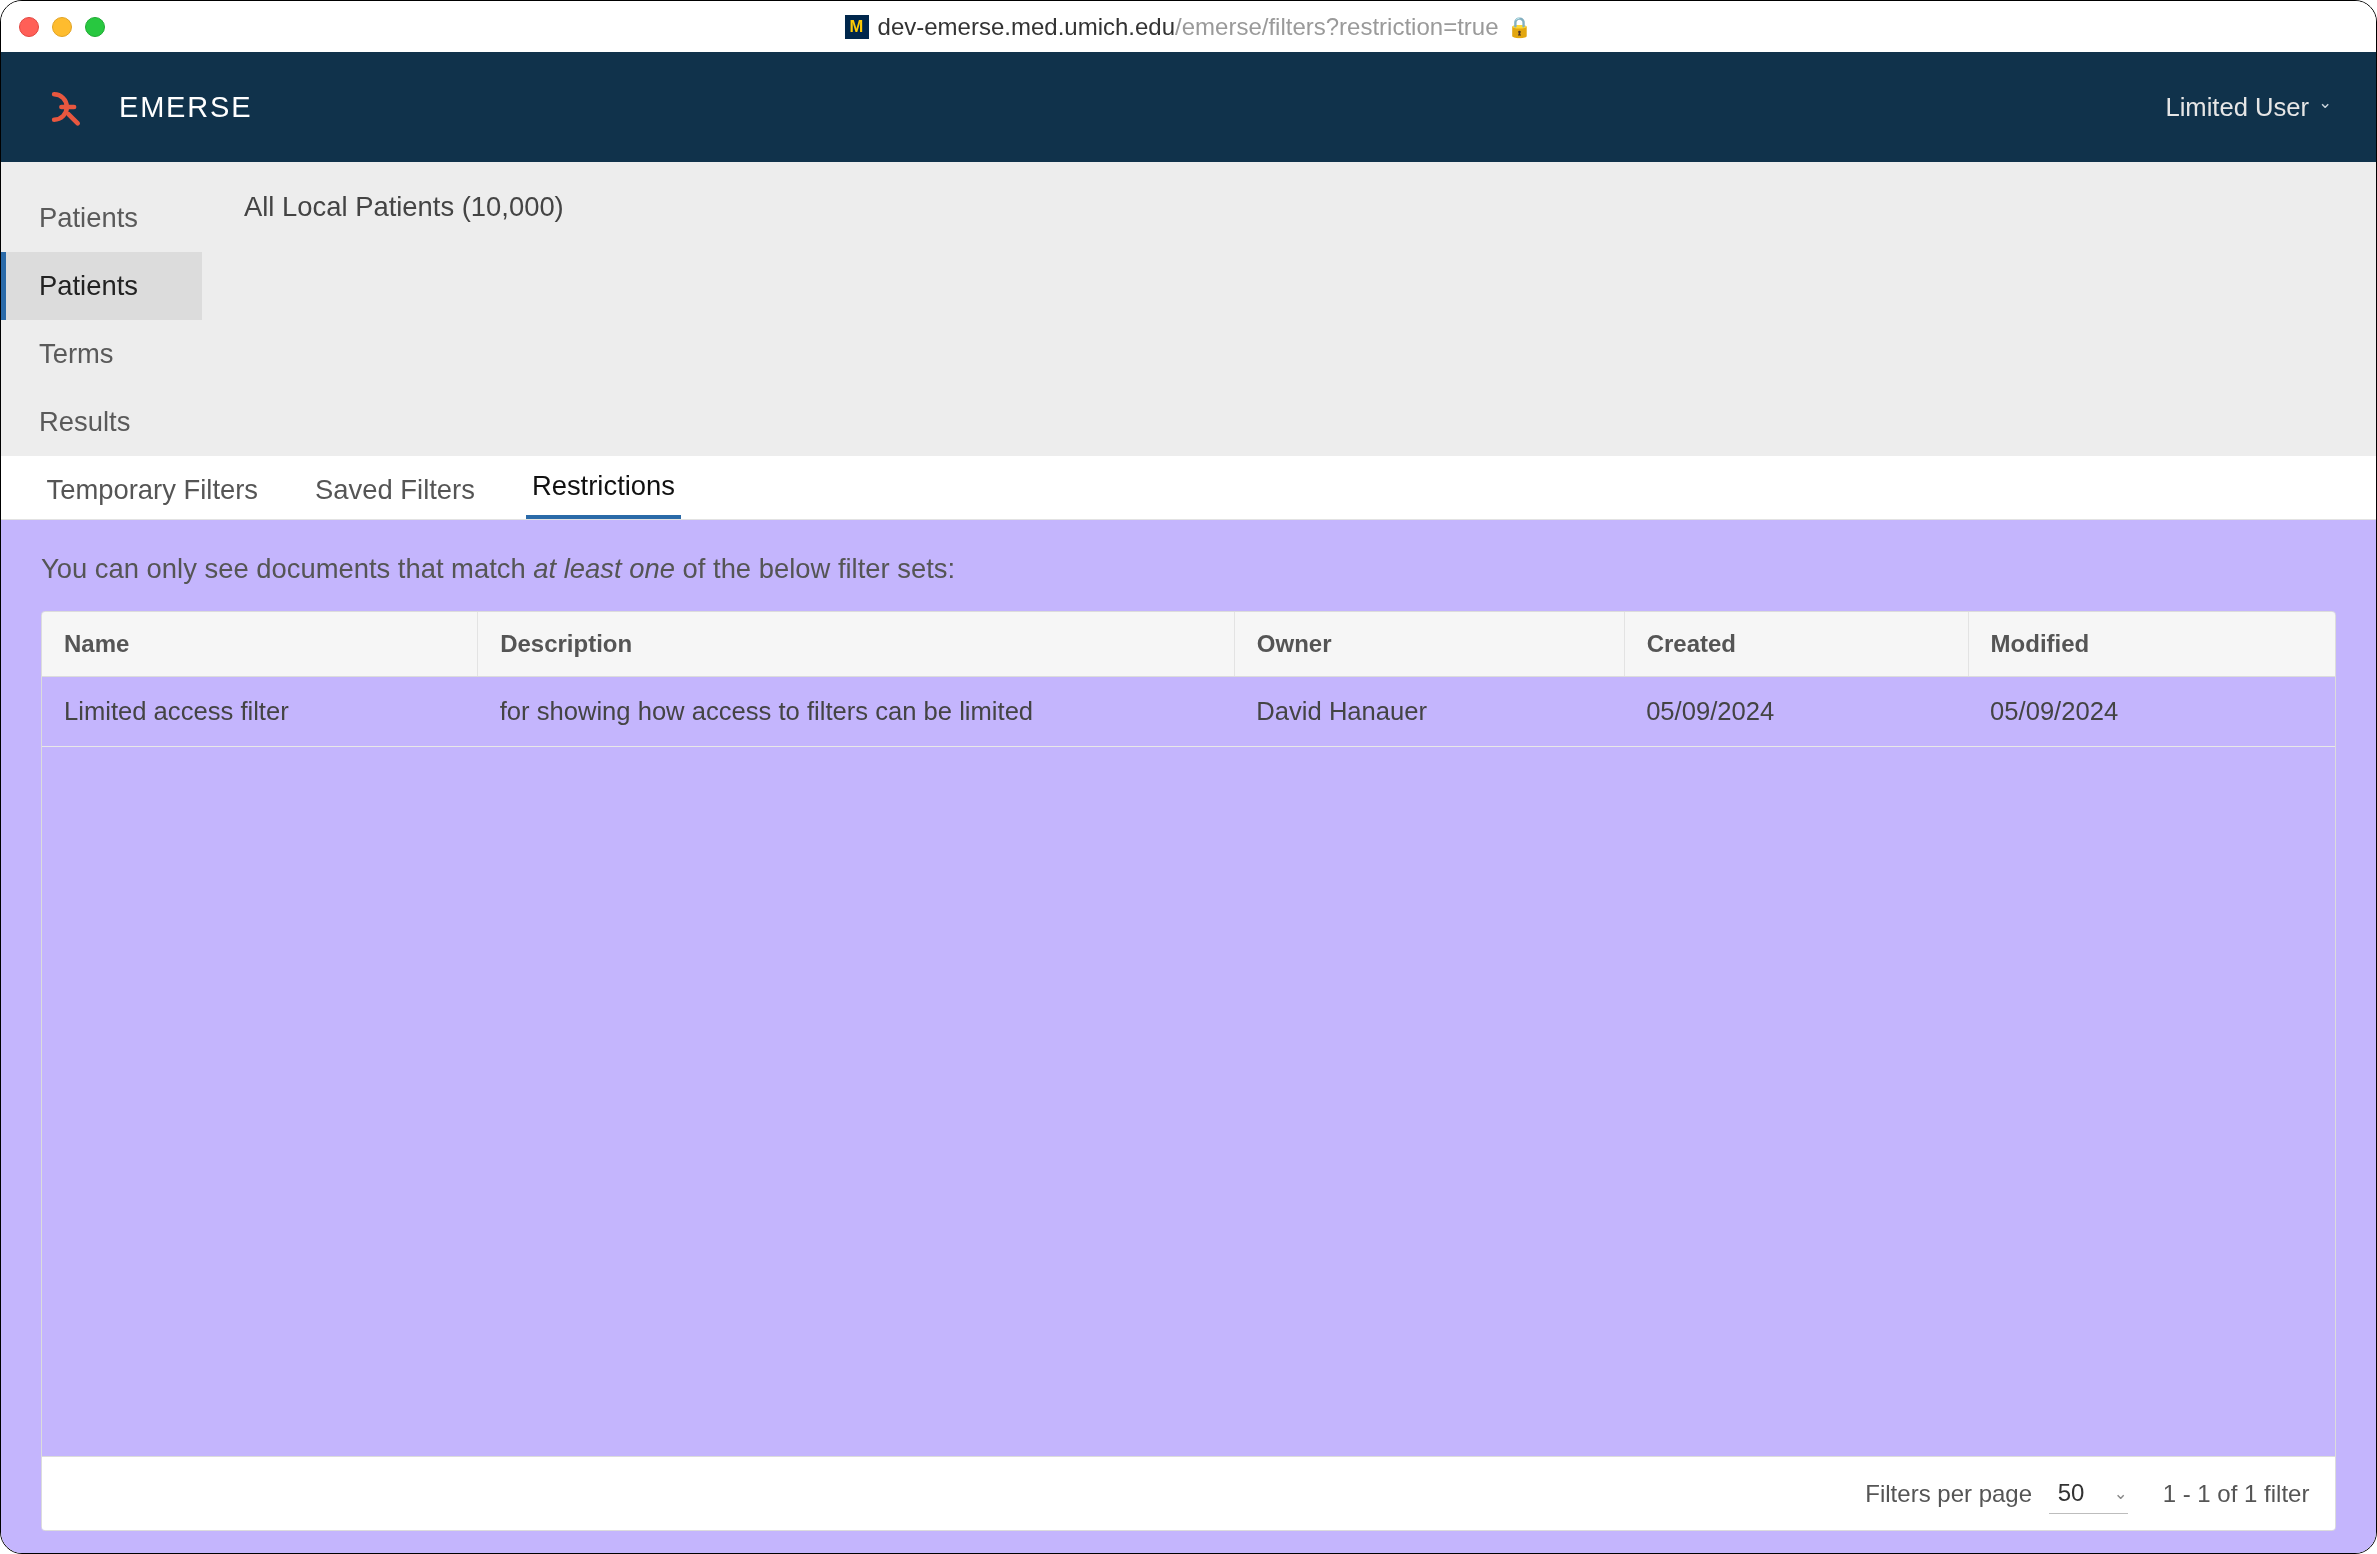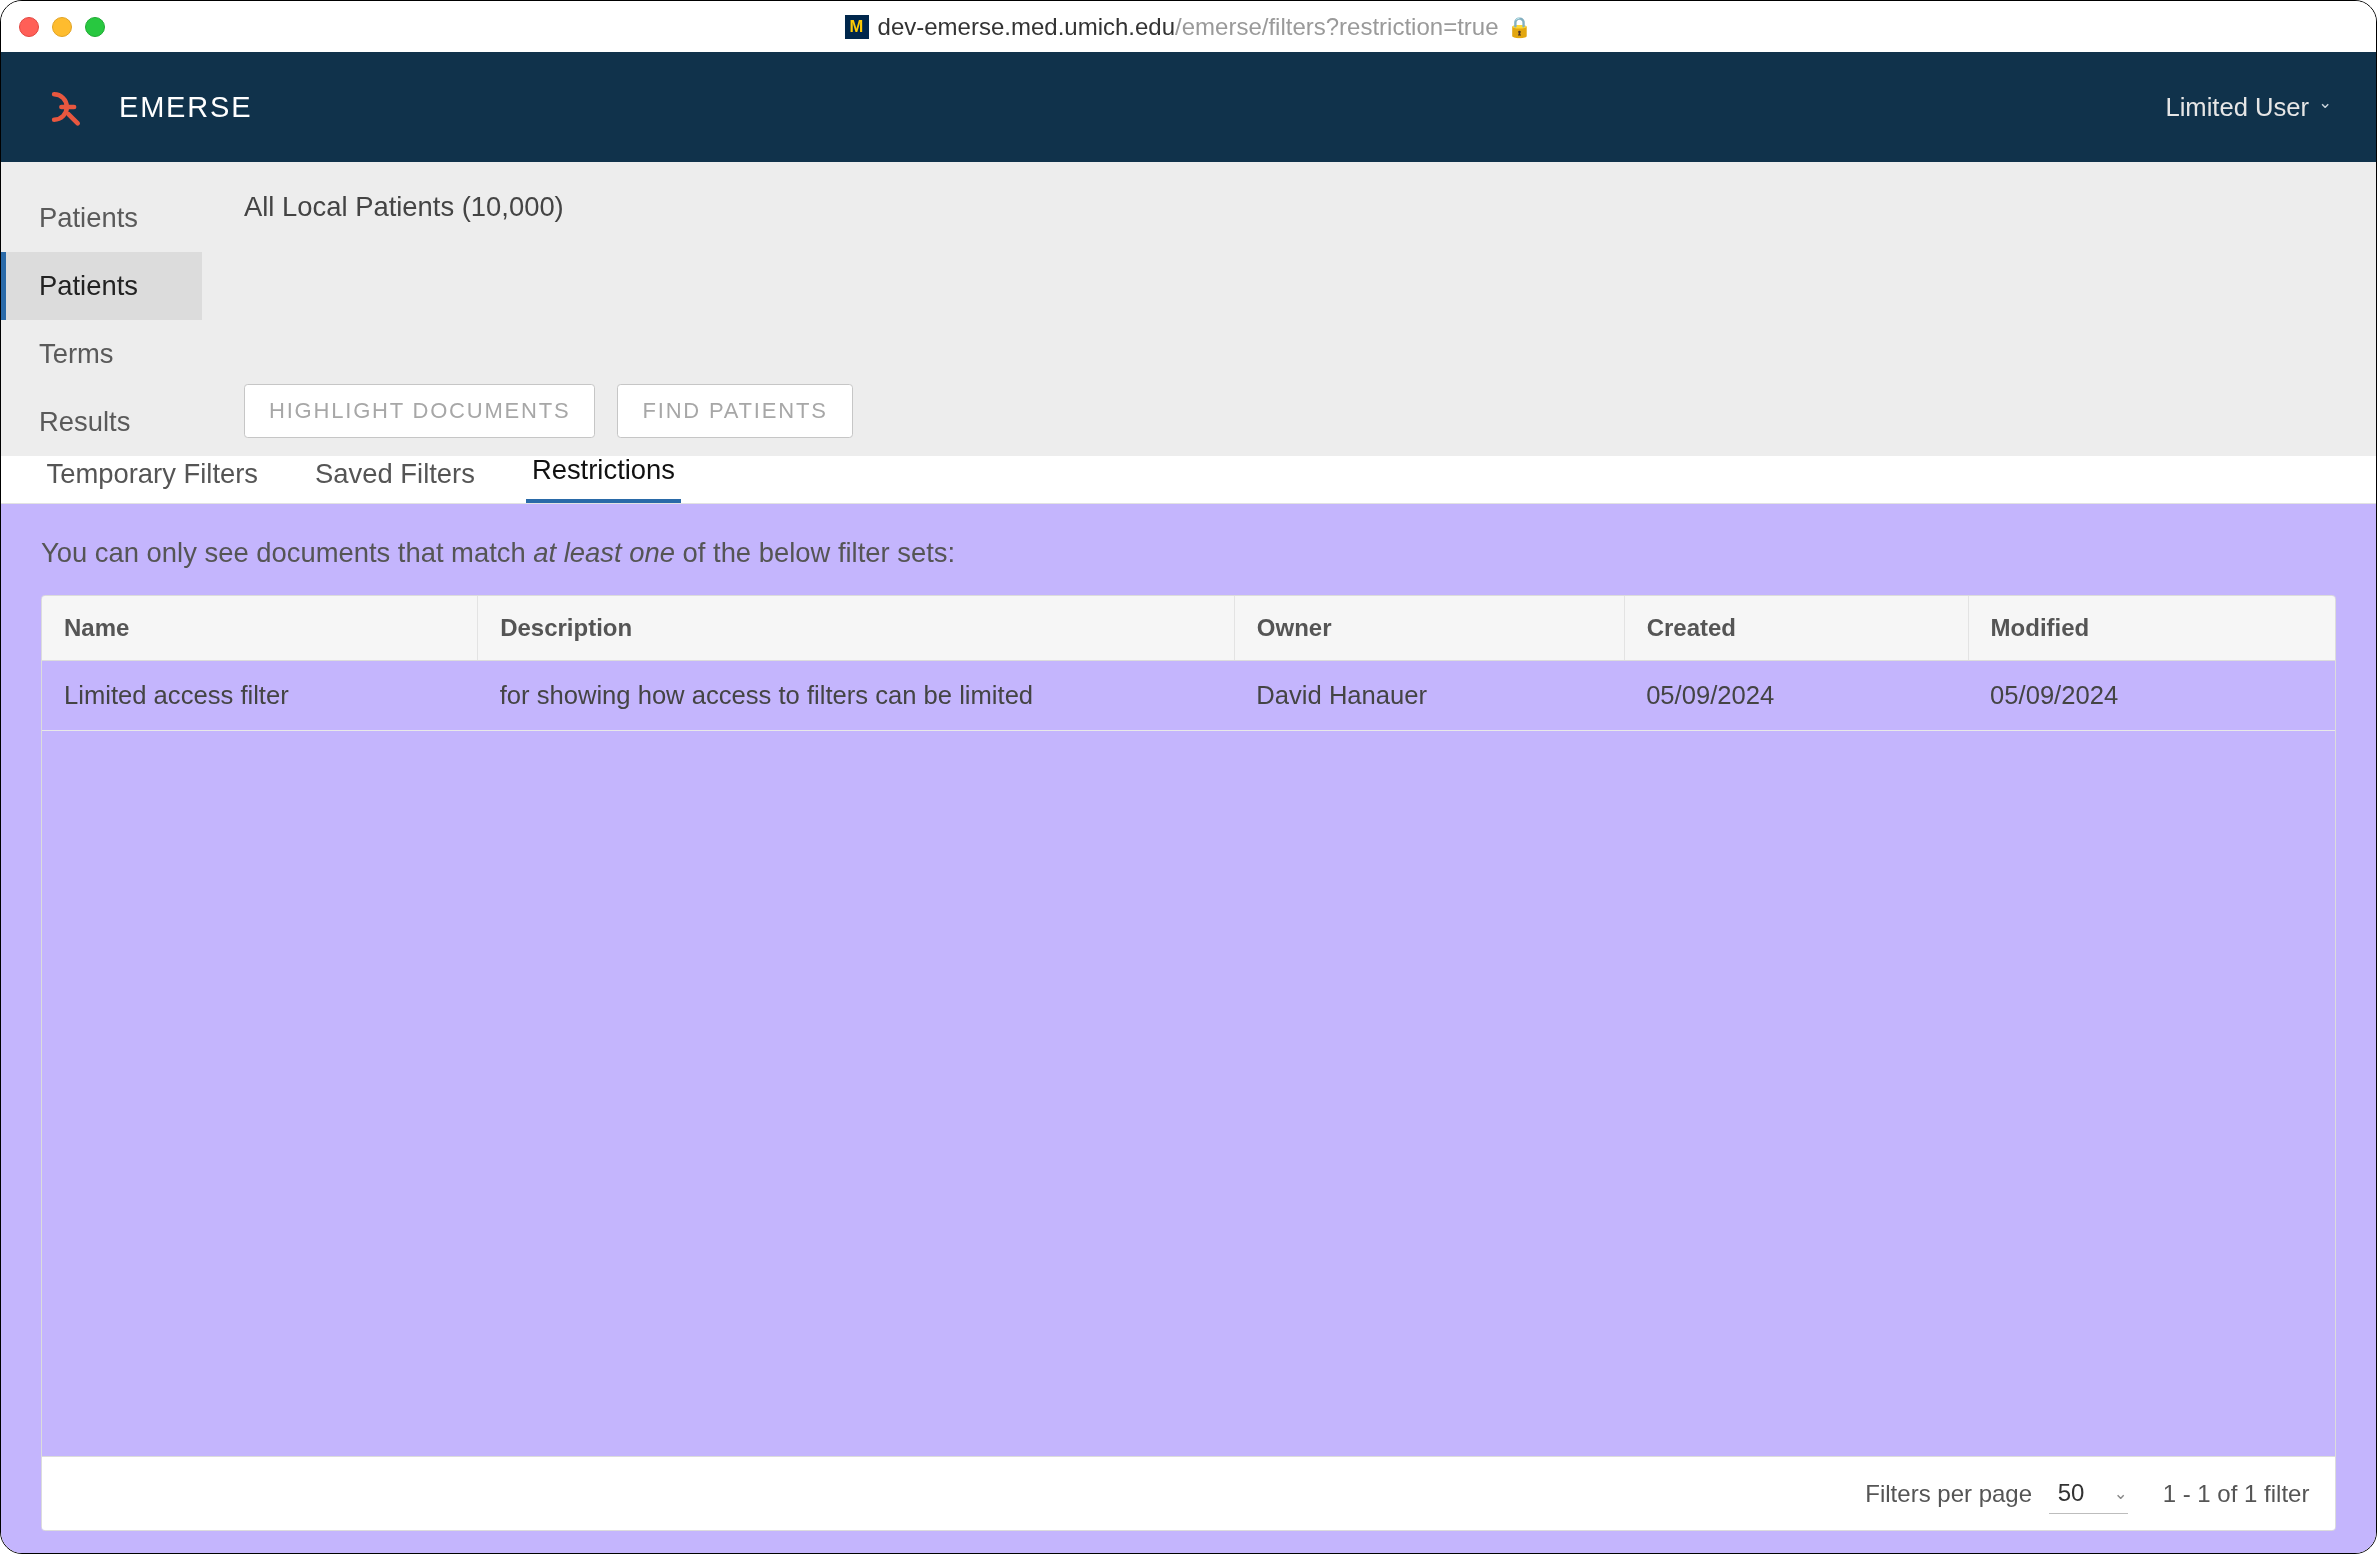--- a/index.html
+++ b/index.html
@@ -32,21 +32,21 @@
   .sidebar { width:201px; display:flex; flex-direction:column; padding-top:22px; }
   .side-item { height:68px; display:flex; align-items:center; padding-left:38px; font-size:27.4px; color:#5a5a5a; cursor:pointer;}
   .side-item.active { background:#dcdcdc; border-left:5.5px solid #2a6aa8; padding-left:33px; color:#222;}
   .sub-right { flex:1; display:flex; flex-direction:column; }
   .patients-row { height:68px; display:flex; align-items:center; padding-left:42px; font-size:27.4px; color:#444; margin-top:11px;}
   .spacer-row { height:68px; }
   .results-row { height:68px; display:flex; align-items:center; gap:22px; padding-left:42px;}
   .ghost-btn { border:1.8px solid #c6c6c6; background:#fff; color:#a7a7a7; font-size:22px; letter-spacing:1.8px; padding:12.8px 24px; border-radius:3.7px; cursor:pointer; }
 
   
-  .tabs { height:48px; background:#fff; border-bottom:1.8px solid #e2e2e2; display:flex; align-items:flex-end; gap:46px; padding:0 40px; }
+  .tabs { height:64px; background:#fff; border-bottom:1.8px solid #e2e2e2; display:flex; align-items:flex-end; gap:46px; padding:0 40px; }
   .tab { font-size:27.4px; color:#555; padding:12.8px 5.5px; cursor:pointer; }
   .tab.active { color:#111; border-bottom:4.6px solid #2a6aa8; font-weight:500;}
 
   
   .main { flex:1; background:#c4b5fd; padding:33px 40px 22px 40px; display:flex; flex-direction:column; }
   .intro { font-size:27.4px; color:#555; margin-bottom:25.6px;}
   .intro em { font-style:italic; }
 
   .table-wrap { border:1.8px solid #dcdcdc; border-radius:3.7px; display:flex; flex-direction:column; flex:1; overflow:hidden;}
   table { width:100%; border-collapse:collapse; }
@@ -114,24 +114,20 @@
       <div class="side-item">
           <span>Results</span>
         </div>
     </div>
     <div class="sub-right">
       <div class="patients-row">
         <span>All Local Patients (10,000)</span>
       </div>
       <div class="spacer-row"></div>
       <div class="spacer-row"></div>
-      <div class="results-row">
-        <button class="ghost-btn">HIGHLIGHT DOCUMENTS</button>
-        <button class="ghost-btn">FIND PATIENTS</button>
-      </div>
     </div>
   </div>
 
   <div class="tabs">
     <div class="tab">Temporary Filters</div>
     <div class="tab">Saved Filters</div>
     <div class="tab active">Restrictions</div>
   </div>
 
   <div class="main">

